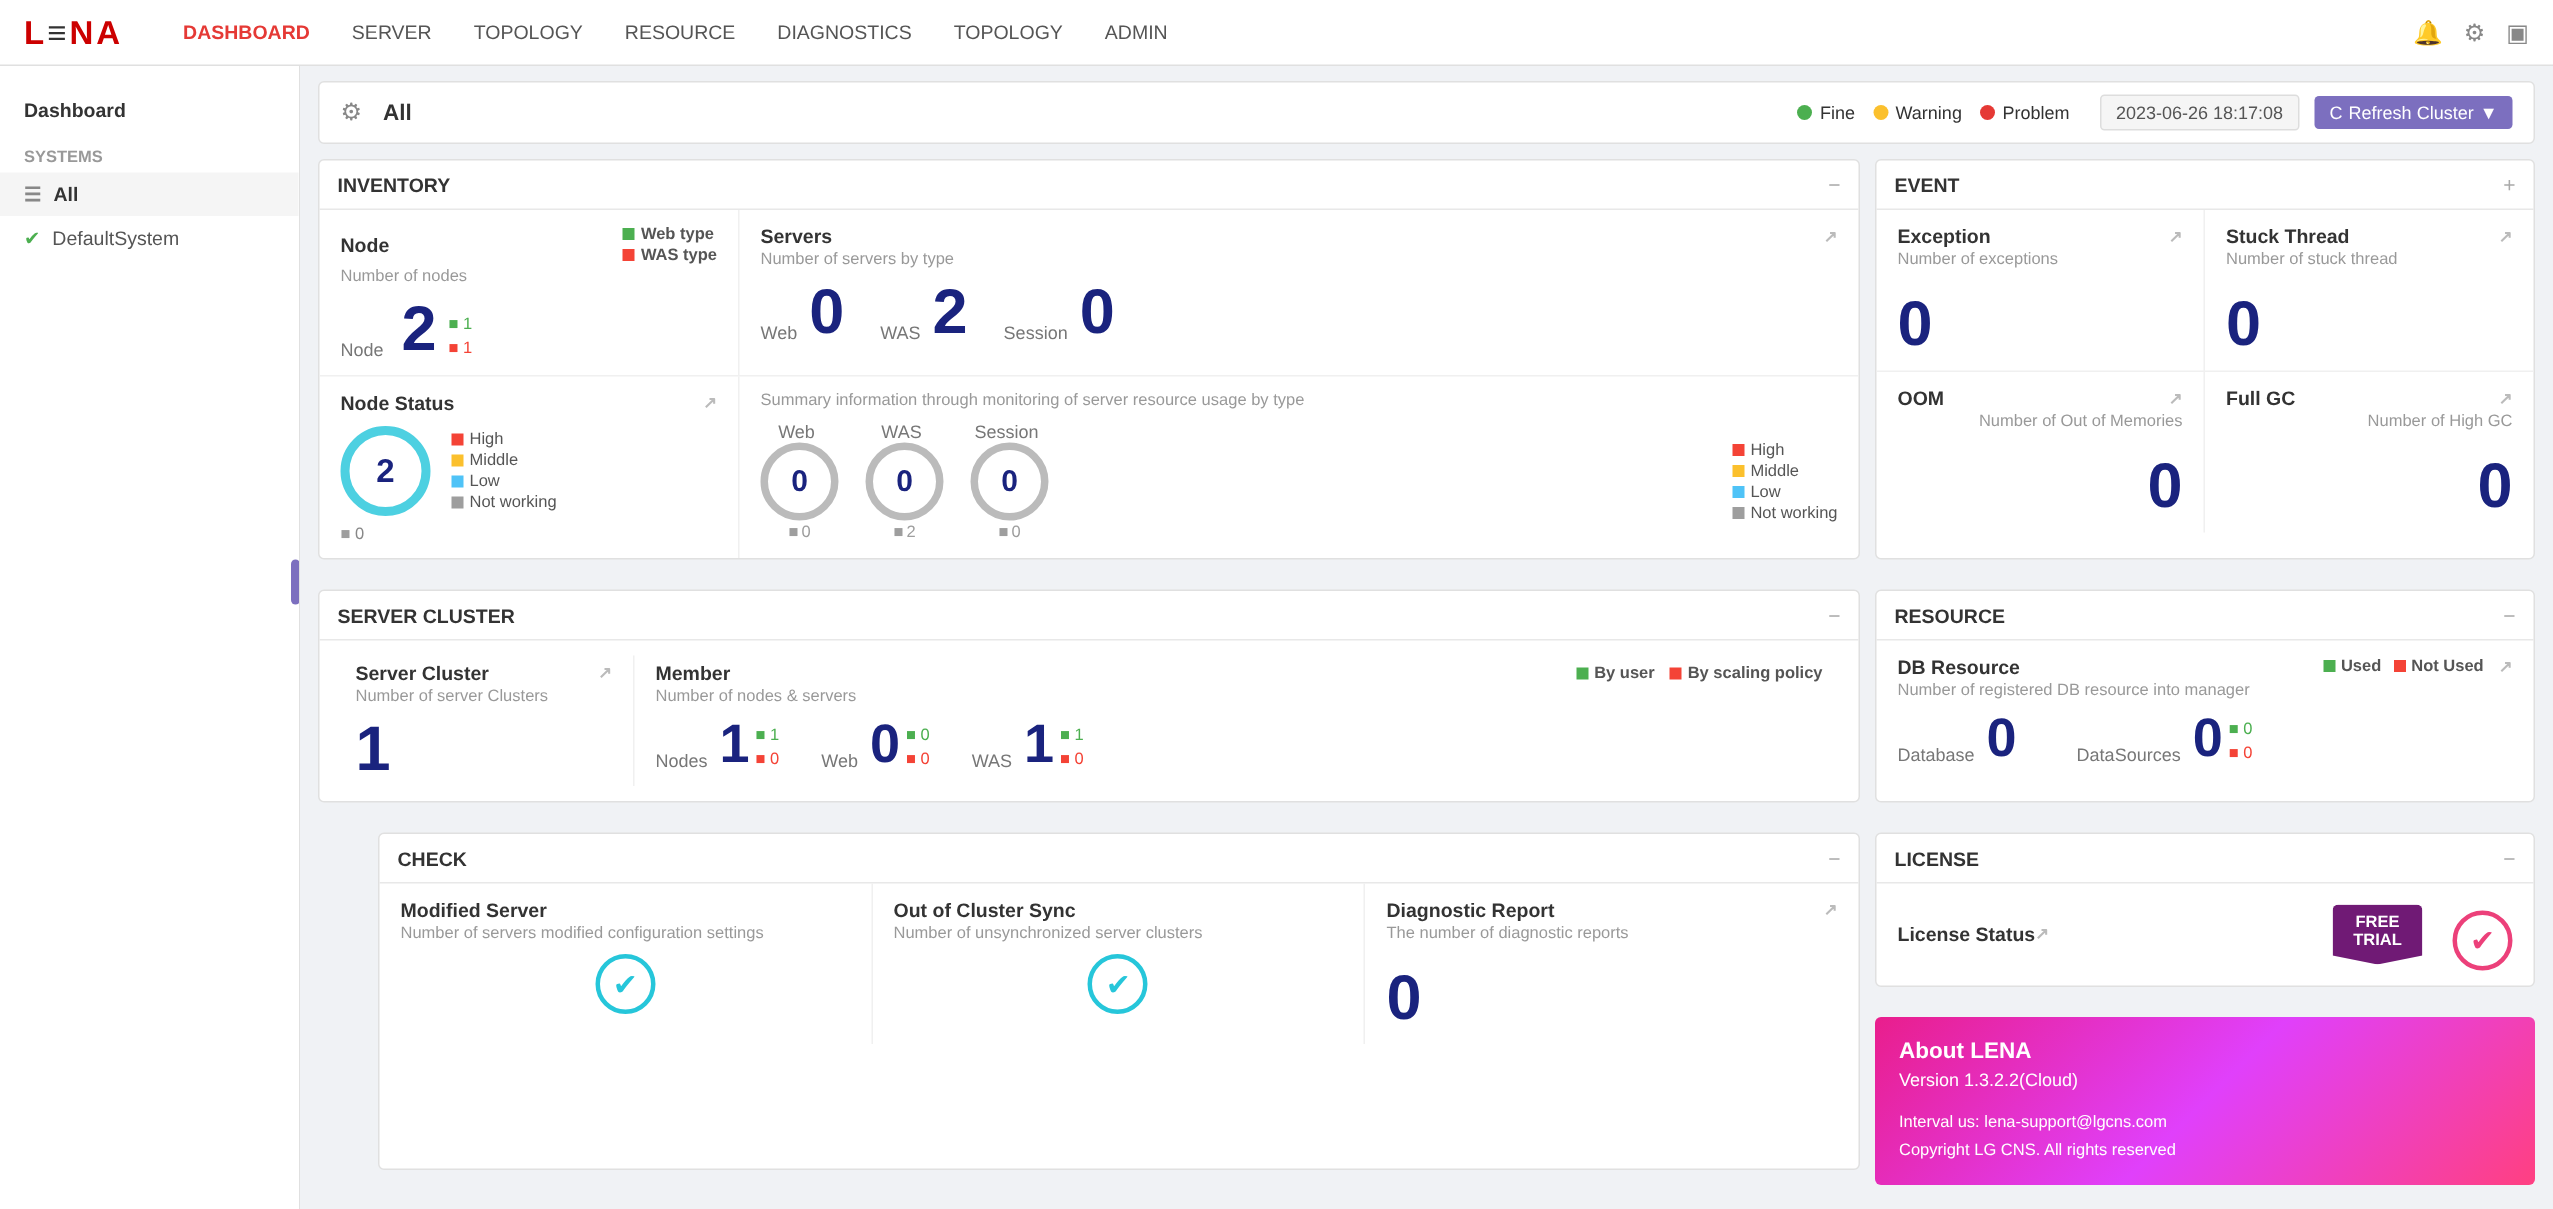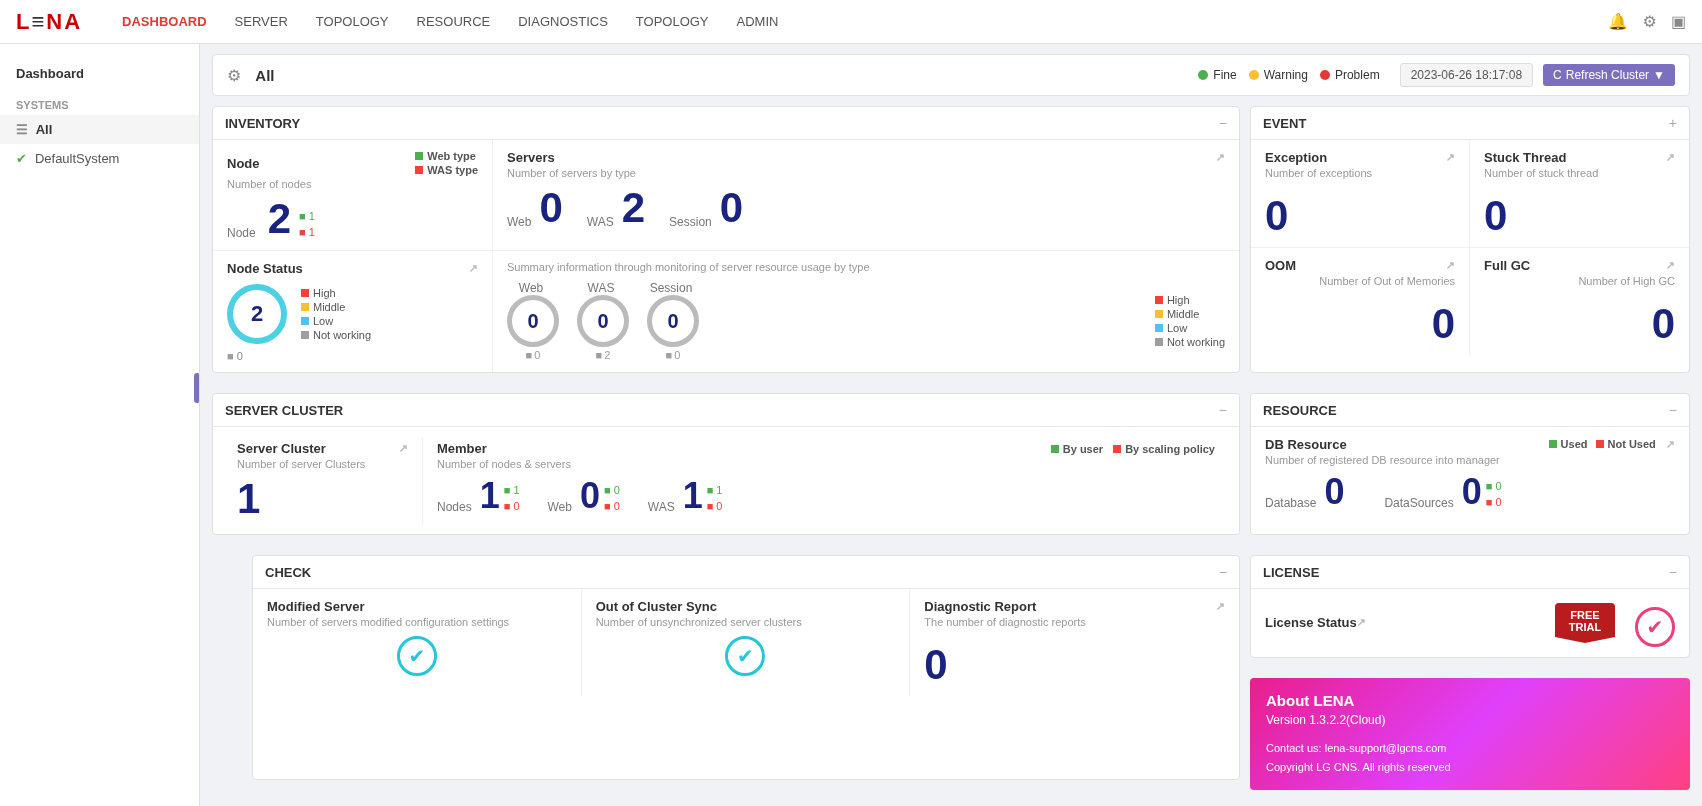--- a/index.html
+++ b/index.html
@@ -63,21 +63,21 @@
     .event-item:nth-child(2n) { border-right: none; }
     .event-item:nth-child(3), .event-item:nth-child(4) { border-bottom: none; text-align: right; }
 
     
     .about-lena { background: linear-gradient(135deg, #e91e8c, #e040fb, #ff4081); border-radius: 4px; padding: 14px 16px; color: #fff; }
     .about-title { font-size: 15px; font-weight: 700; margin-bottom: 4px; }
     .about-version { font-size: 12px; margin-bottom: 12px; }
     .about-contact { font-size: 11px; line-height: 1.7; }
 
     
-    .free-trial { background: #b91c1c; color: #fff; border-radius: 4px; padding: 6px 8px; font-size: 11px; font-weight: 700; text-align: center; width: 60px; clip-path: polygon(0 0, 100% 0, 100% 85%, 50% 100%, 0 85%); padding-bottom: 10px; }
+    .free-trial { background: #701a75; color: #fff; border-radius: 4px; padding: 6px 8px; font-size: 11px; font-weight: 700; text-align: center; width: 60px; clip-path: polygon(0 0, 100% 0, 100% 85%, 50% 100%, 0 85%); padding-bottom: 10px; }
 
     
     .check-circle { width: 40px; height: 40px; border-radius: 50%; border: 3px solid #26c6da; display: flex; align-items: center; justify-content: center; font-size: 20px; color: #26c6da; margin: 8px auto 0; }
     .check-circle.pink { border-color: #ec407a; color: #ec407a; }
 
     .ext-link { color: #bbb; font-size: 11px; cursor: pointer; }
 
     .small-counts { display: flex; flex-direction: column; font-size: 11px; line-height: 1.4; }
     .small-counts span { display: flex; align-items: center; gap: 3px; }
 
@@ -496,21 +496,21 @@
               </div>
               <div class="check-circle pink">✔</div>
             </div>
           </div>
         </div>
 
         <div class="about-lena">
           <div class="about-title">About LENA</div>
           <div class="about-version">Version 1.3.2.2(Cloud)</div>
           <div class="about-contact">
-            <div>Contact us: lena-support@lgcns.com</div>
+            <div>Interval us: lena-support@lgcns.com</div>
             <div>Copyright LG CNS. All rights reserved</div>
           </div>
         </div>
       </div>
     </div>
 
   </main>
 </div>
 
 </body></html>

